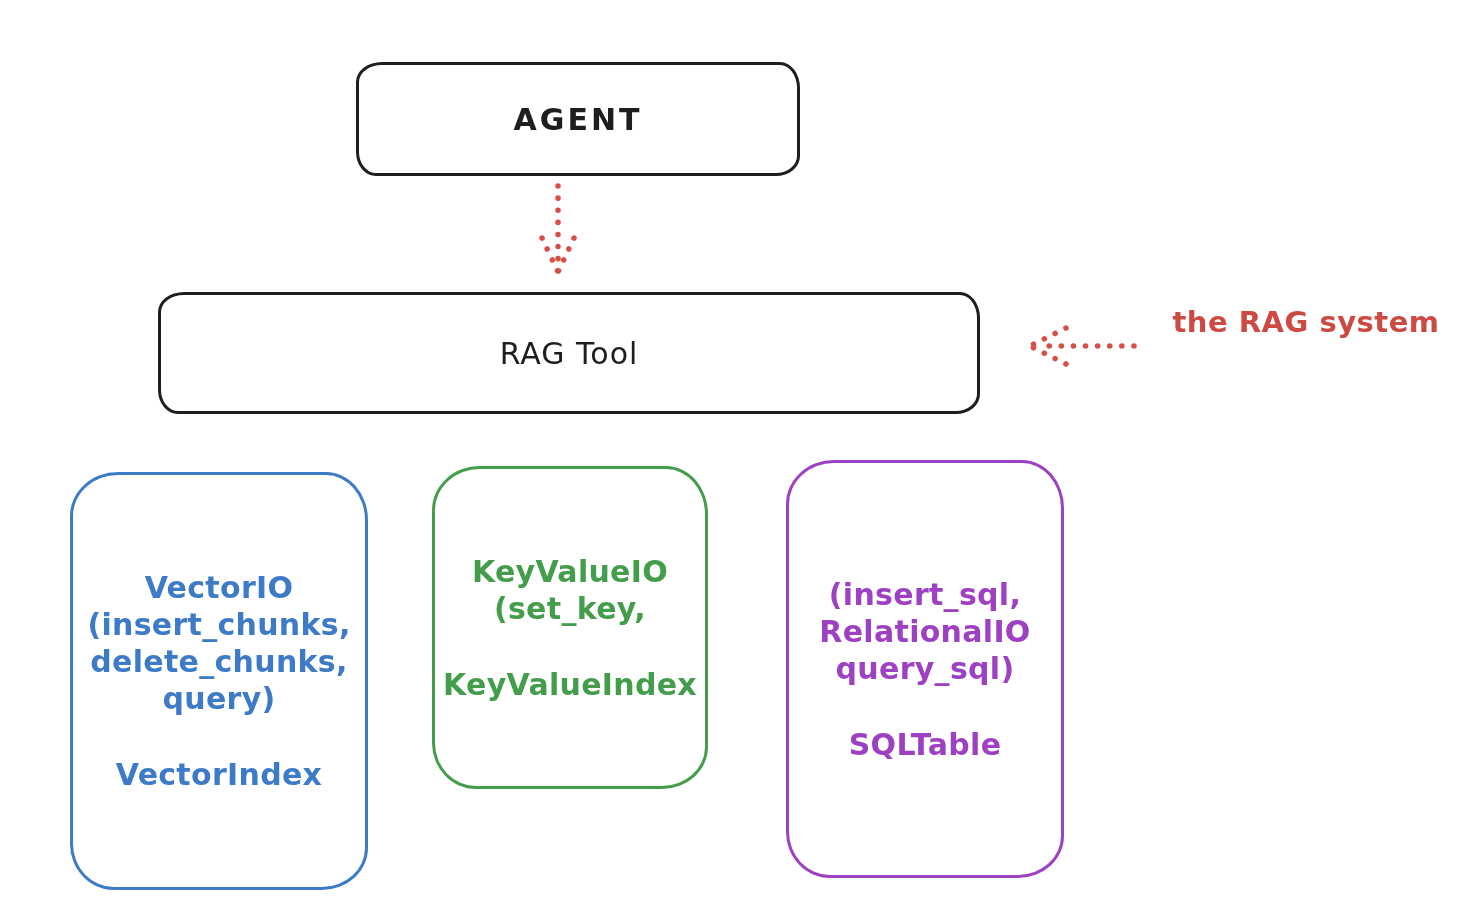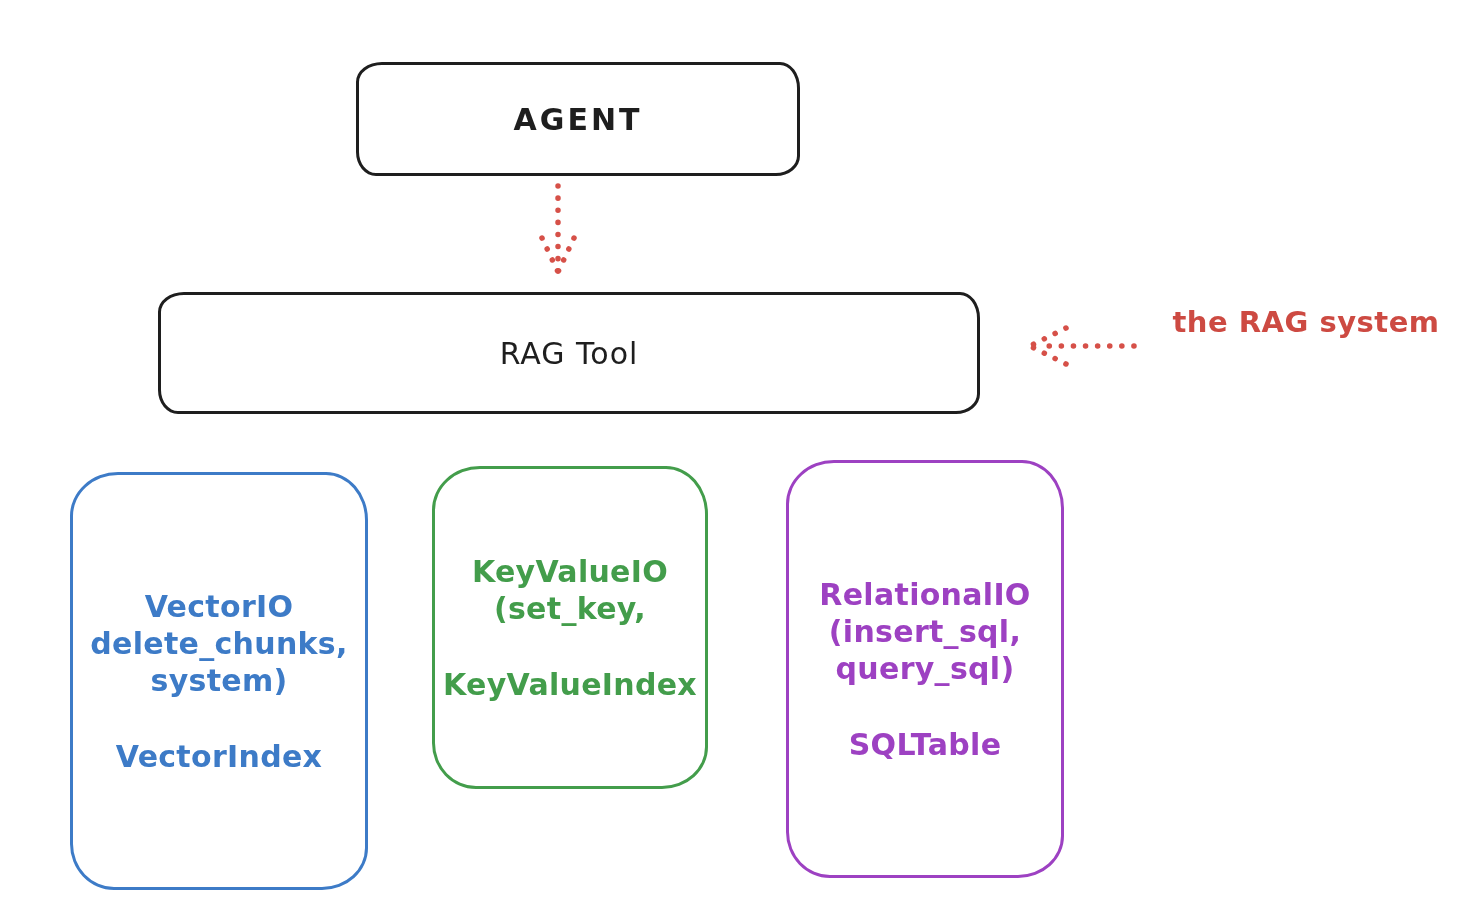--- a/index.html
+++ b/index.html
@@ -105,36 +105,37 @@
     <path d="M44 44 L8 26"></path>
   </svg>
 
   <div class="annotation">
     <div>the RAG system</div>
   </div>
 
   <div class="node io blue">
     <div class="lines">
       <div>VectorIO</div>
+      <div>(insert_chunks,</div>
       <div>delete_chunks,</div>
-      <div>system)</div>
+      <div>query)</div>
     </div>
     <div class="index-label">VectorIndex</div>
   </div>
 
   <div class="node io green">
     <div class="lines">
       <div>KeyValueIO</div>
       <div>(set_key,</div>
     </div>
     <div class="index-label">KeyValueIndex</div>
   </div>
 
   <div class="node io purple">
     <div class="lines">
+      <div>(insert_sql,</div>
       <div>RelationalIO</div>
-      <div>(insert_sql,</div>
       <div>query_sql)</div>
     </div>
     <div class="index-label">SQLTable</div>
   </div>
 
 </div>
 
 </body></html>

